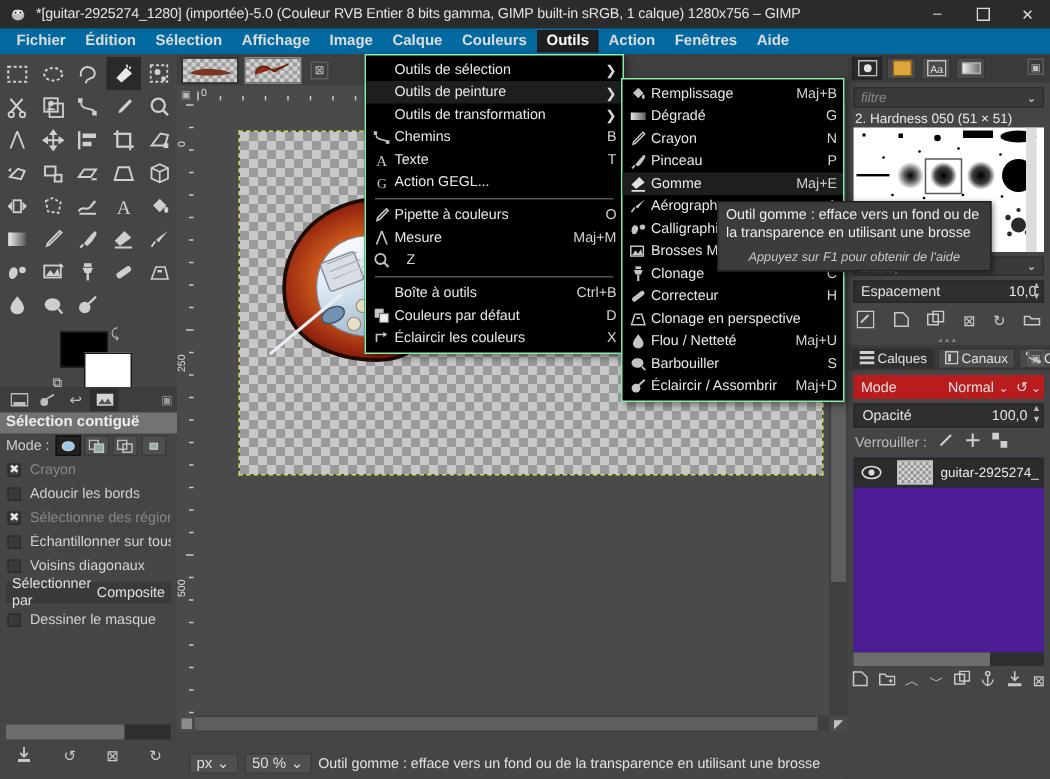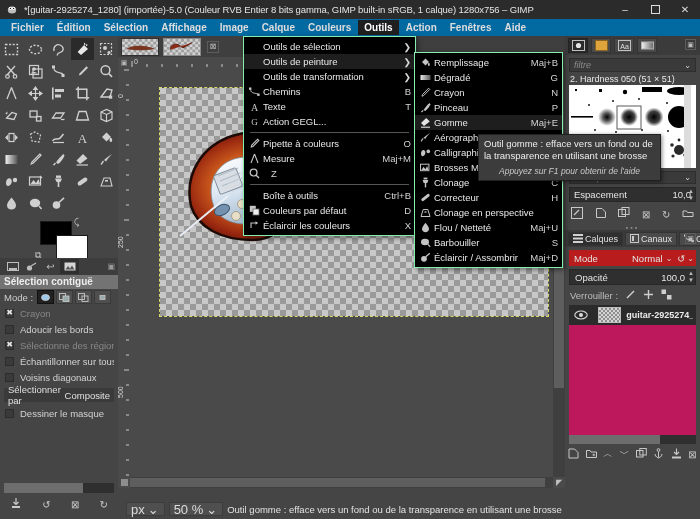--- a/index.html
+++ b/index.html
@@ -159,21 +159,21 @@
   .scroll-v { position:absolute; right:0; top:32px; width:12px; height:420px; background:#3f3f3f; }
   .scroll-v .th { position:absolute; left:1px; top:0; width:10px; height:320px; background:#5e5e5e; }
   .scroll-h { position:absolute; left:12px; bottom:31px; width:423px; height:11px; background:#3f3f3f; }
   .scroll-h .th { position:absolute; left:0; top:1px; width:415px; height:9px; background:#5e5e5e; }
   .nav-btn { position:absolute; right:0; bottom:31px; width:12px; height:11px; background:#4a4a4a; color:#c0c0c0; display:flex; align-items:center; justify-content:center; font-size:8px; }
   .qm-btn { position:absolute; left:0; bottom:31px; width:12px; height:11px; background:#4a4a4a; display:flex; align-items:center; justify-content:center; }
   .qm-btn i { width:7px; height:7px; background:#8d8d8d; display:block; }
 
   .statusbar { position:absolute; left:0; bottom:0; width:447px; height:20px; background:#454545; display:flex; align-items:center; padding-left:8px; }
   .unitsel, .zoomsel { display:flex; align-items:center; background:#4f4f4f; height:14px; padding:0 2px 0 4px; margin-right:4px; border:1px solid #3c3c3c; }
-  .unitsel span, .zoomsel span { font-size:13px; color:#dddddd; margin-right:3px; }
+  .unitsel span, .zoomsel span { font-size:10px; color:#dddddd; margin-right:3px; }
   .caret { color:#d5d5d5; font-size:8px; }
   .statustext { font-size:9.5px; color:#e2e2e2; white-space:nowrap; }
 
   
   .dock { position:absolute; left:565px; top:36px; width:135px; height:483px; background:#454545; }
   .dock-tabs { height:19px; background:#3b3b3b; display:flex; align-items:center; padding-left:3px; position:relative; }
   .dtab { width:20px; height:15px; margin-right:3px; display:flex; align-items:center; justify-content:center; border:1px solid #343434; background:#4a4a4a; }
   .dtab.sel { background:#2a2a2a; border-color:#232323; }
   .dock-menu { position:absolute; right:4px; top:3px; width:11px; height:11px; border:1px solid #5d5d5d; display:flex; align-items:center; justify-content:center; color:#bdbdbd; font-size:7px; }
 
@@ -198,21 +198,21 @@
   .layer-tabs { height:17px; background:#3b3b3b; display:flex; align-items:center; padding-left:3px; position:relative; }
   .ltab { display:flex; align-items:center; height:14px; padding:0 4px; margin-right:2px; font-size:9px; color:#e0e0e0; border:1px solid #343434; background:#4a4a4a; }
   .ltab.sel { background:#2f2f2f; }
   .ltab svg { margin-right:2px; }
 
   .moderow { margin:3px 4px 0 4px; height:16px; background:#b91c1c; display:flex; align-items:center; padding:0 2px 0 5px; font-size:9.5px; color:#e2e2e2; }
   .opacityrow { margin:3px 4px 0 4px; height:16px; background:#2f2f2f; border:1px solid #272727; position:relative; display:flex; align-items:center; justify-content:space-between; padding:0 10px 0 5px; font-size:9.5px; color:#e4e4e4; }
   .lockrow { display:flex; align-items:center; height:16px; padding:0 5px; font-size:9.5px; color:#bdbdbd; margin-top:2px; }
   .lockrow .li { margin-left:7px; color:#cfcfcf; }
 
-  .layerlist { margin:2px 4px 0 4px; height:130px; background:#be185d;font-weight:bold; }
+  .layerlist { margin:2px 4px 0 4px; height:130px; background:#4c1d95; }
   .layeritem { display:flex; align-items:center; height:20px; background:#2b2b2b; padding:0 3px; }
   .layeritem .eye { width:18px; display:flex; align-items:center; justify-content:center; color:#dcdcdc; }
   .layerthumb { width:24px; height:16px; margin-left:8px; border:1px solid #bdbdbd;
     background-image:
       linear-gradient(45deg,#8f8f8f 25%, transparent 25%, transparent 75%, #8f8f8f 75%),
       linear-gradient(45deg,#8f8f8f 25%, transparent 25%, transparent 75%, #8f8f8f 75%);
     background-size:4px 4px; background-position:0 0,2px 2px; background-color:#d5d5d5; }
   .layername { margin-left:5px; font-size:9px; color:#ebebeb; white-space:nowrap; overflow:hidden; }
 
   .layer-scroll { margin:0 4px; height:9px; background:#2f2f2f; }

